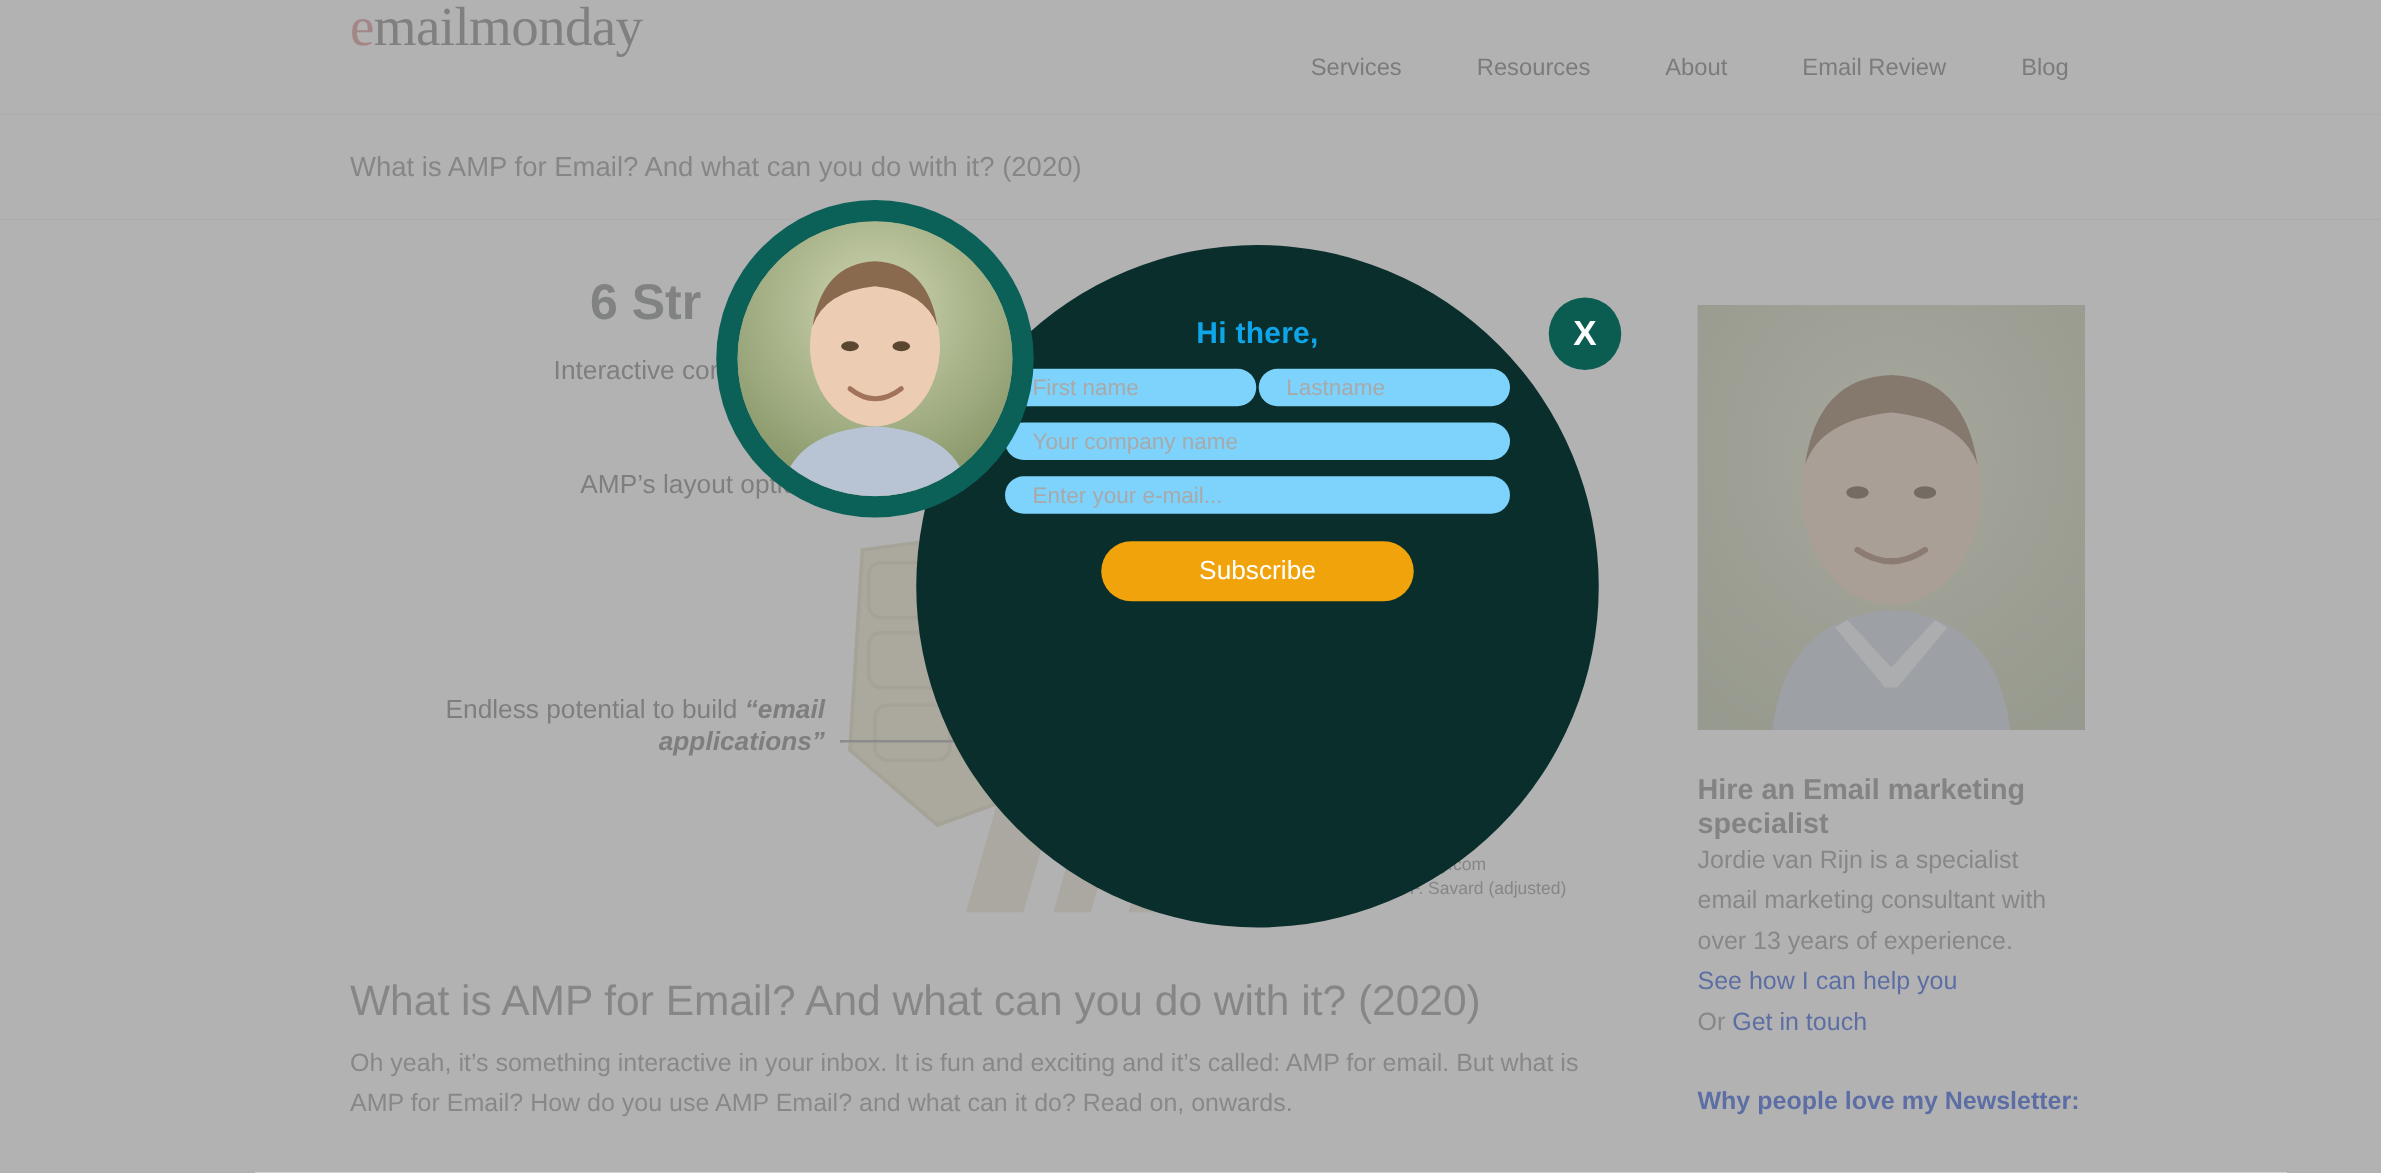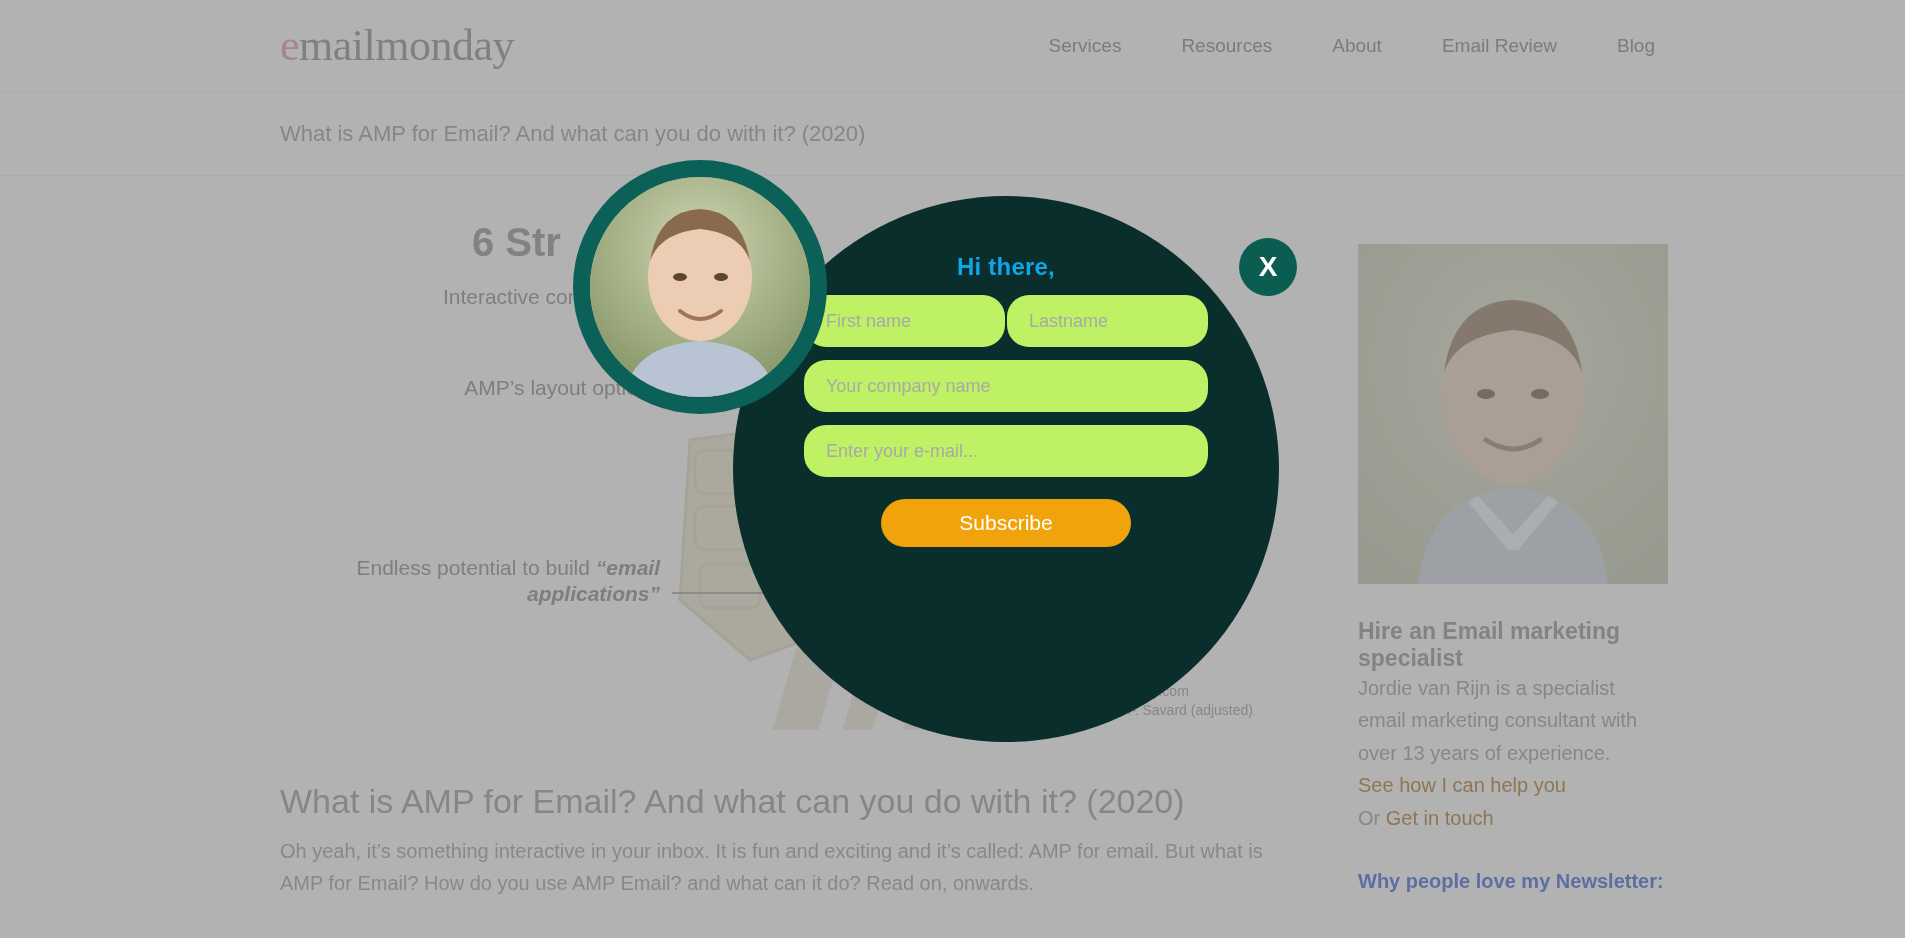--- a/index.html
+++ b/index.html
@@ -20,22 +20,23 @@
   .page {
     position: absolute;
     inset: 0;
     background: #ffffff;
   }
 
   .topbar {
     height: 92px;
     background: #ffffff;
     display: flex;
-    align-items: center;
+    align-items: flex-start;
     border-bottom: 1px solid #eeeeee;
+    flex-direction: column;
   }
 
   .logo {
     margin-left: 280px;
     font-family: "Liberation Serif", serif;
     font-size: 44px;
     color: #7d7d7d;
     letter-spacing: -0.5px;
     line-height: 1;
   }
@@ -156,21 +157,21 @@
     margin-top: 34px;
     font-size: 23px;
     font-weight: bold;
     color: #848587;
   }
   .side-text {
     font-size: 20px;
     line-height: 1.62;
     color: #8e8f91;
   }
-  .side-link { color: #a16207; text-decoration: none; }
+  .side-link { color: #1d4ed8; text-decoration: none; }
   .side-heading2 {
     margin-top: 36px;
     font-size: 20px;
     font-weight: bold;
     color: #1d4ed8;
   }
 
   
   .overlay {
     position: absolute;
@@ -245,25 +246,25 @@
     text-align: center;
     color: #ffffff;
     font-size: 16px;
     line-height: 1.42;
   }
   .modal-sub b { font-weight: bold; }
 
   .form { margin-top: 14px; width: 404px; }
   .row { display: flex; gap: 2px; }
   .field {
-    height: 52px;
+    height: 30px;
     border-radius: 22px;
     border: none;
     outline: none;
-    background: #bef264;
+    background: #7dd3fc;
     font-size: 18px;
     color: #333;
     padding: 0 22px;
     font-family: "Liberation Sans", sans-serif;
     width: 100%;
   }
   .field::placeholder { color: #a9a9a9; }
   .half { width: 201px; flex: 0 0 201px; }
   .mt { margin-top: 13px; }
 

